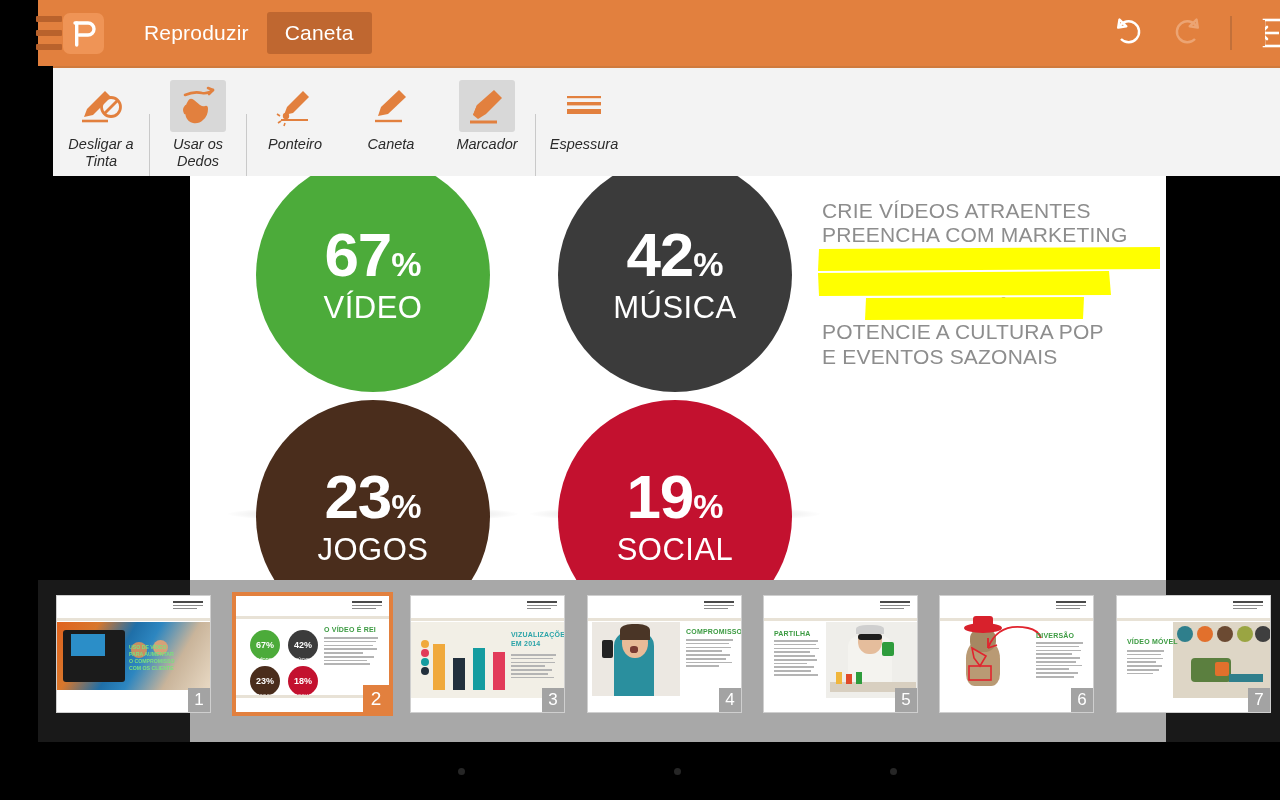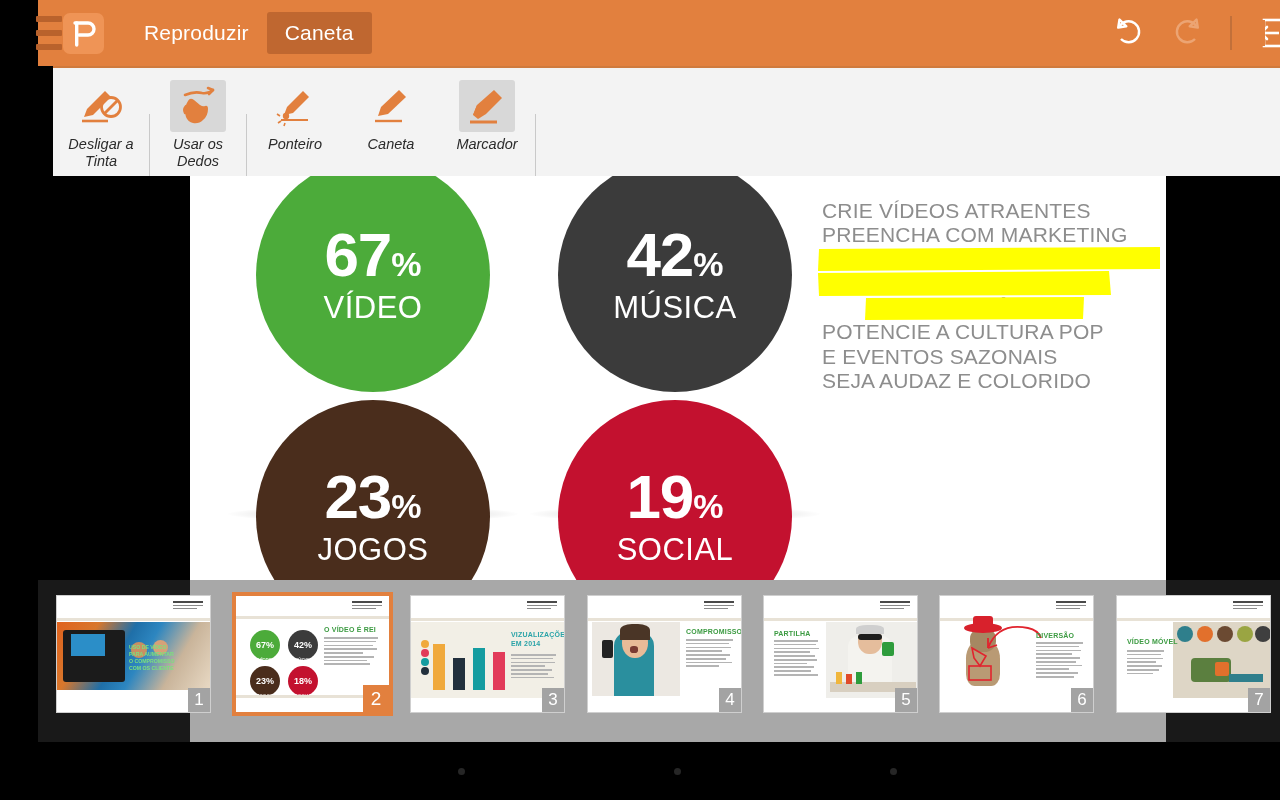--- a/index.html
+++ b/index.html
@@ -241,20 +241,32 @@
         </svg>
       </div>
       <div class="tlabel">
         <span>Marcador</span>
       </div>
     </div>
 
     <div class="divider"></div>
 
 
+    <div class="tool">
+      <div class="glyph">
+        <svg width="46" height="42" viewBox="0 0 46 42">
+          <rect x="6" y="11" width="34" height="2.2" fill="#e2803e"></rect>
+          <rect x="6" y="17" width="34" height="3.4" fill="#e2803e"></rect>
+          <rect x="6" y="24" width="34" height="5" fill="#e2803e"></rect>
+        </svg>
+      </div>
+      <div class="tlabel">
+        <span>Espessura</span>
+      </div>
+    </div>
   </div>
 
   <div class="canvas">
     <div class="slide">
 
       <div class="shadow" style="left:38px;  top:330px; width:290px;"></div>
       <div class="shadow" style="left:340px; top:330px; width:290px;"></div>
 
       <div class="circle" style="left:66px; top:-18px; width:234px; height:234px; background:#4cab3a;">
         <div class="pct">
@@ -291,21 +303,20 @@
       </svg>
 
       <div class="textcol">
         <div class="tline">CRIE VÍDEOS ATRAENTES</div>
         <div class="tline">PREENCHA COM MARKETING</div>
         <div class="tline">ENTRE NOS CANAIS SOCIAIS</div>
         <div class="tline">ACTUALIZE CONTEÚDOS</div>
         <div class="tline" style="padding-left:44px;">COM FREQUÊNCIA</div>
         <div class="tline">POTENCIE A CULTURA POP</div>
         <div class="tline">E EVENTOS SAZONAIS</div>
-        <div class="tline">SEJA AUDAZ E COLORIDO</div>
       </div>
 
     </div>
   </div>
 
   <div class="stripwrap">
     <div class="strip-bg"></div>
     <div class="thumbs">
 
       <div class="thumb" style="left:18px;">

